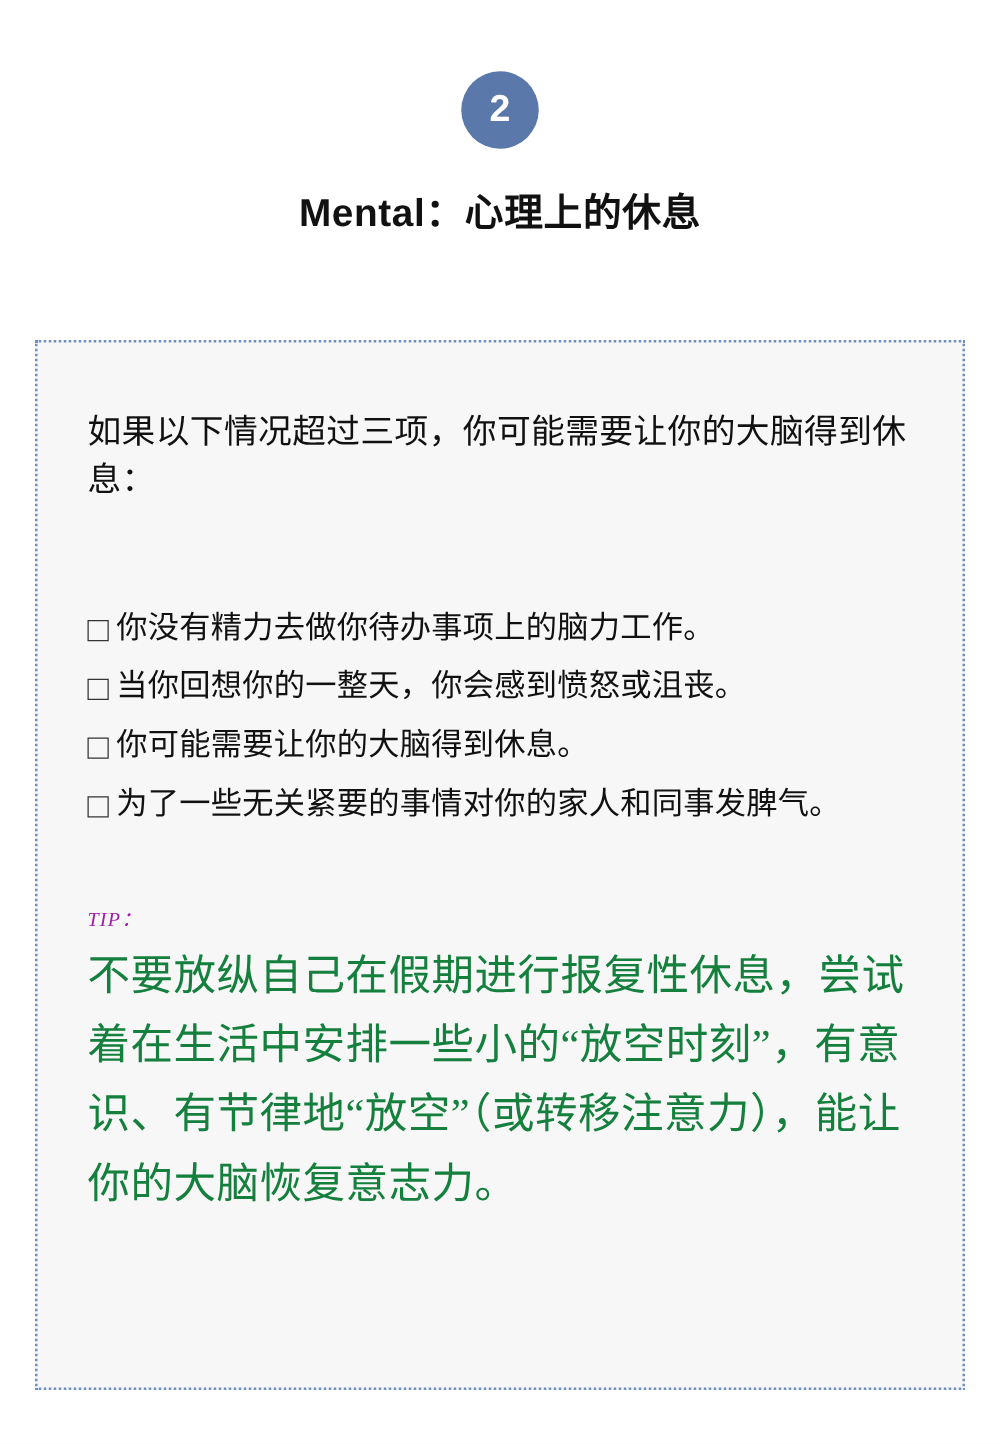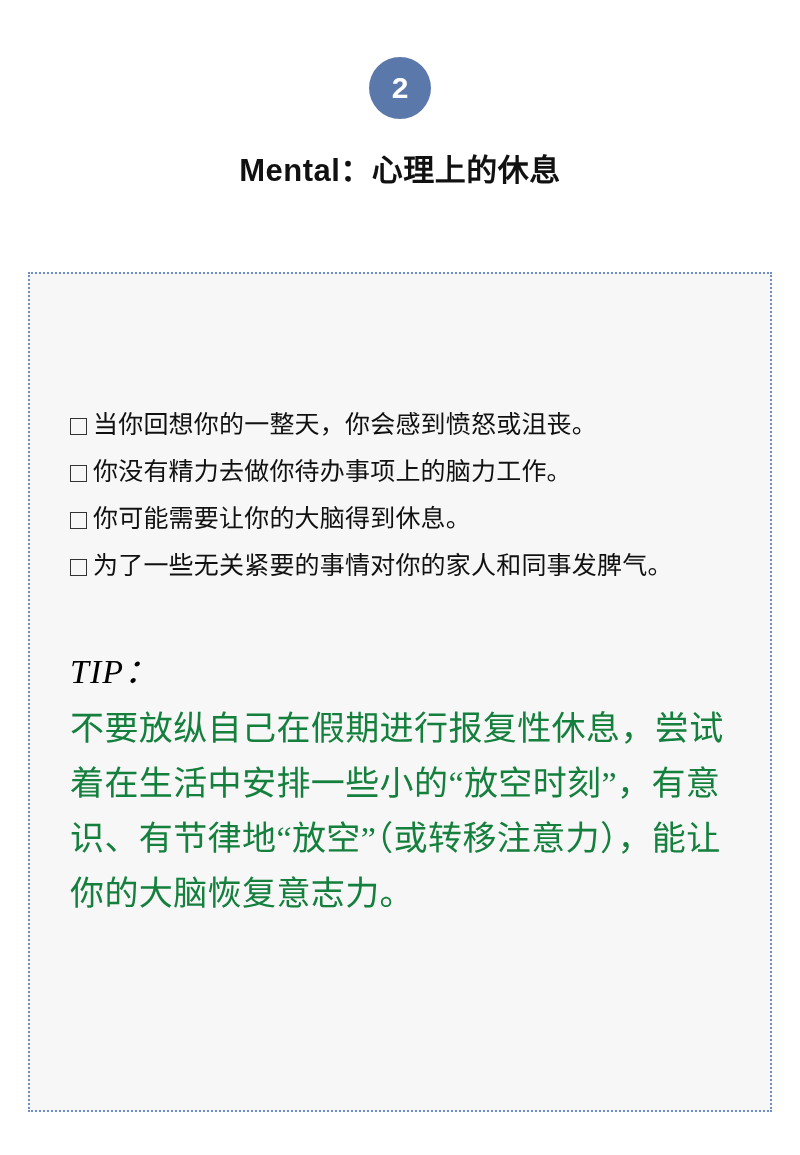--- a/index.html
+++ b/index.html
@@ -99,23 +99,23 @@
   }
   .check-text {
     flex: 1 1 auto;
   }
 
   .tip-block {
     margin-top: 66px;
     font-family: "Liberation Serif", "DejaVu Serif", serif;
   }
   .tip-label {
-    font-size: 34px;
+    font-size: 16px;
     font-style: italic;
-    color: #000000;
+    color: #a21caf;
     margin-bottom: 8px;
     letter-spacing: 1px;
   }
   .tip-body {
     font-size: 34px;
     line-height: 1.62;
     color: #15803d;
     font-family: Liberation Serif, serif;
     letter-spacing: 0.4px;
   }
@@ -126,31 +126,32 @@
 <div class="page">
 
   <div class="badge-wrap">
     <div class="step-badge">2</div>
   </div>
 
   <div class="title">Mental：心理上的休息</div>
 
   <div class="card">
 
+    <div class="lead">如果以下情况超过三项，你可能需要让你的大脑得到休息：</div>
 
     <div class="checklist">
 
       <div class="check-item">
         <span class="check-box"></span>
-        <span class="check-text">当你回想你的一整天，你会感到愤怒或沮丧。</span>
+        <span class="check-text">你没有精力去做你待办事项上的脑力工作。</span>
       </div>
 
       <div class="check-item">
         <span class="check-box"></span>
-        <span class="check-text">你没有精力去做你待办事项上的脑力工作。</span>
+        <span class="check-text">当你回想你的一整天，你会感到愤怒或沮丧。</span>
       </div>
 
       <div class="check-item">
         <span class="check-box"></span>
         <span class="check-text">你可能需要让你的大脑得到休息。</span>
       </div>
 
 
       <div class="check-item">
         <span class="check-box"></span>

